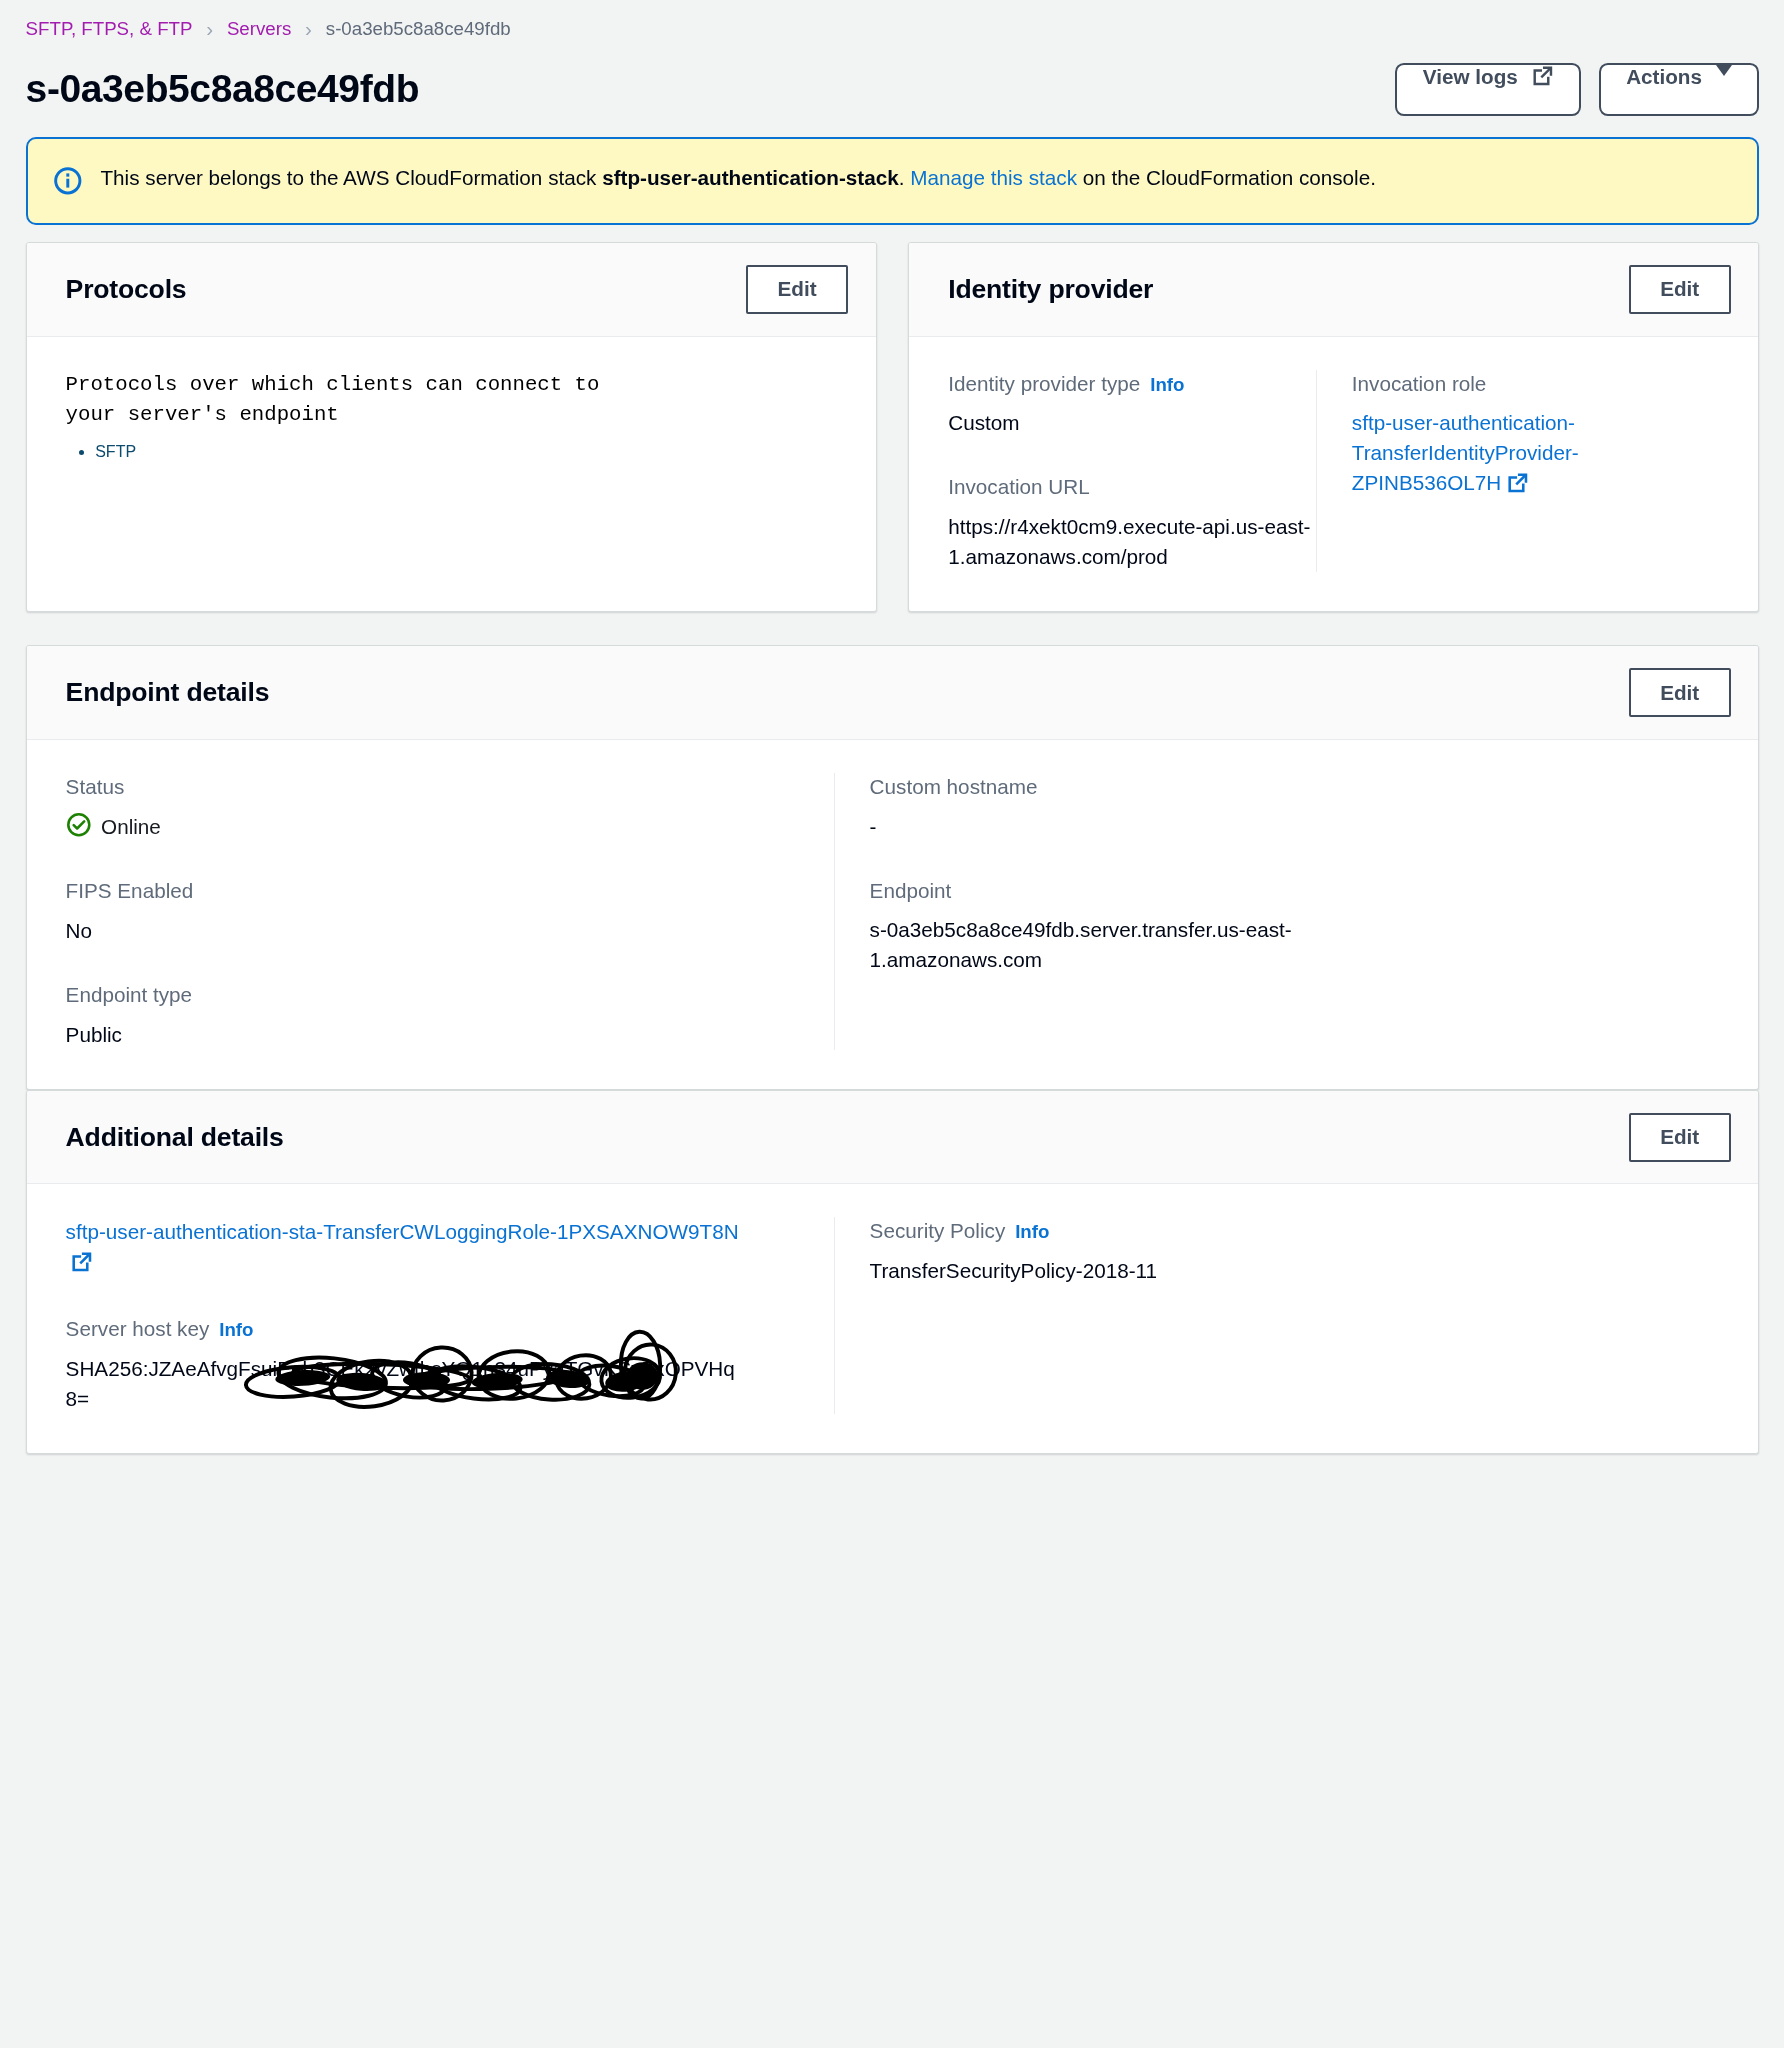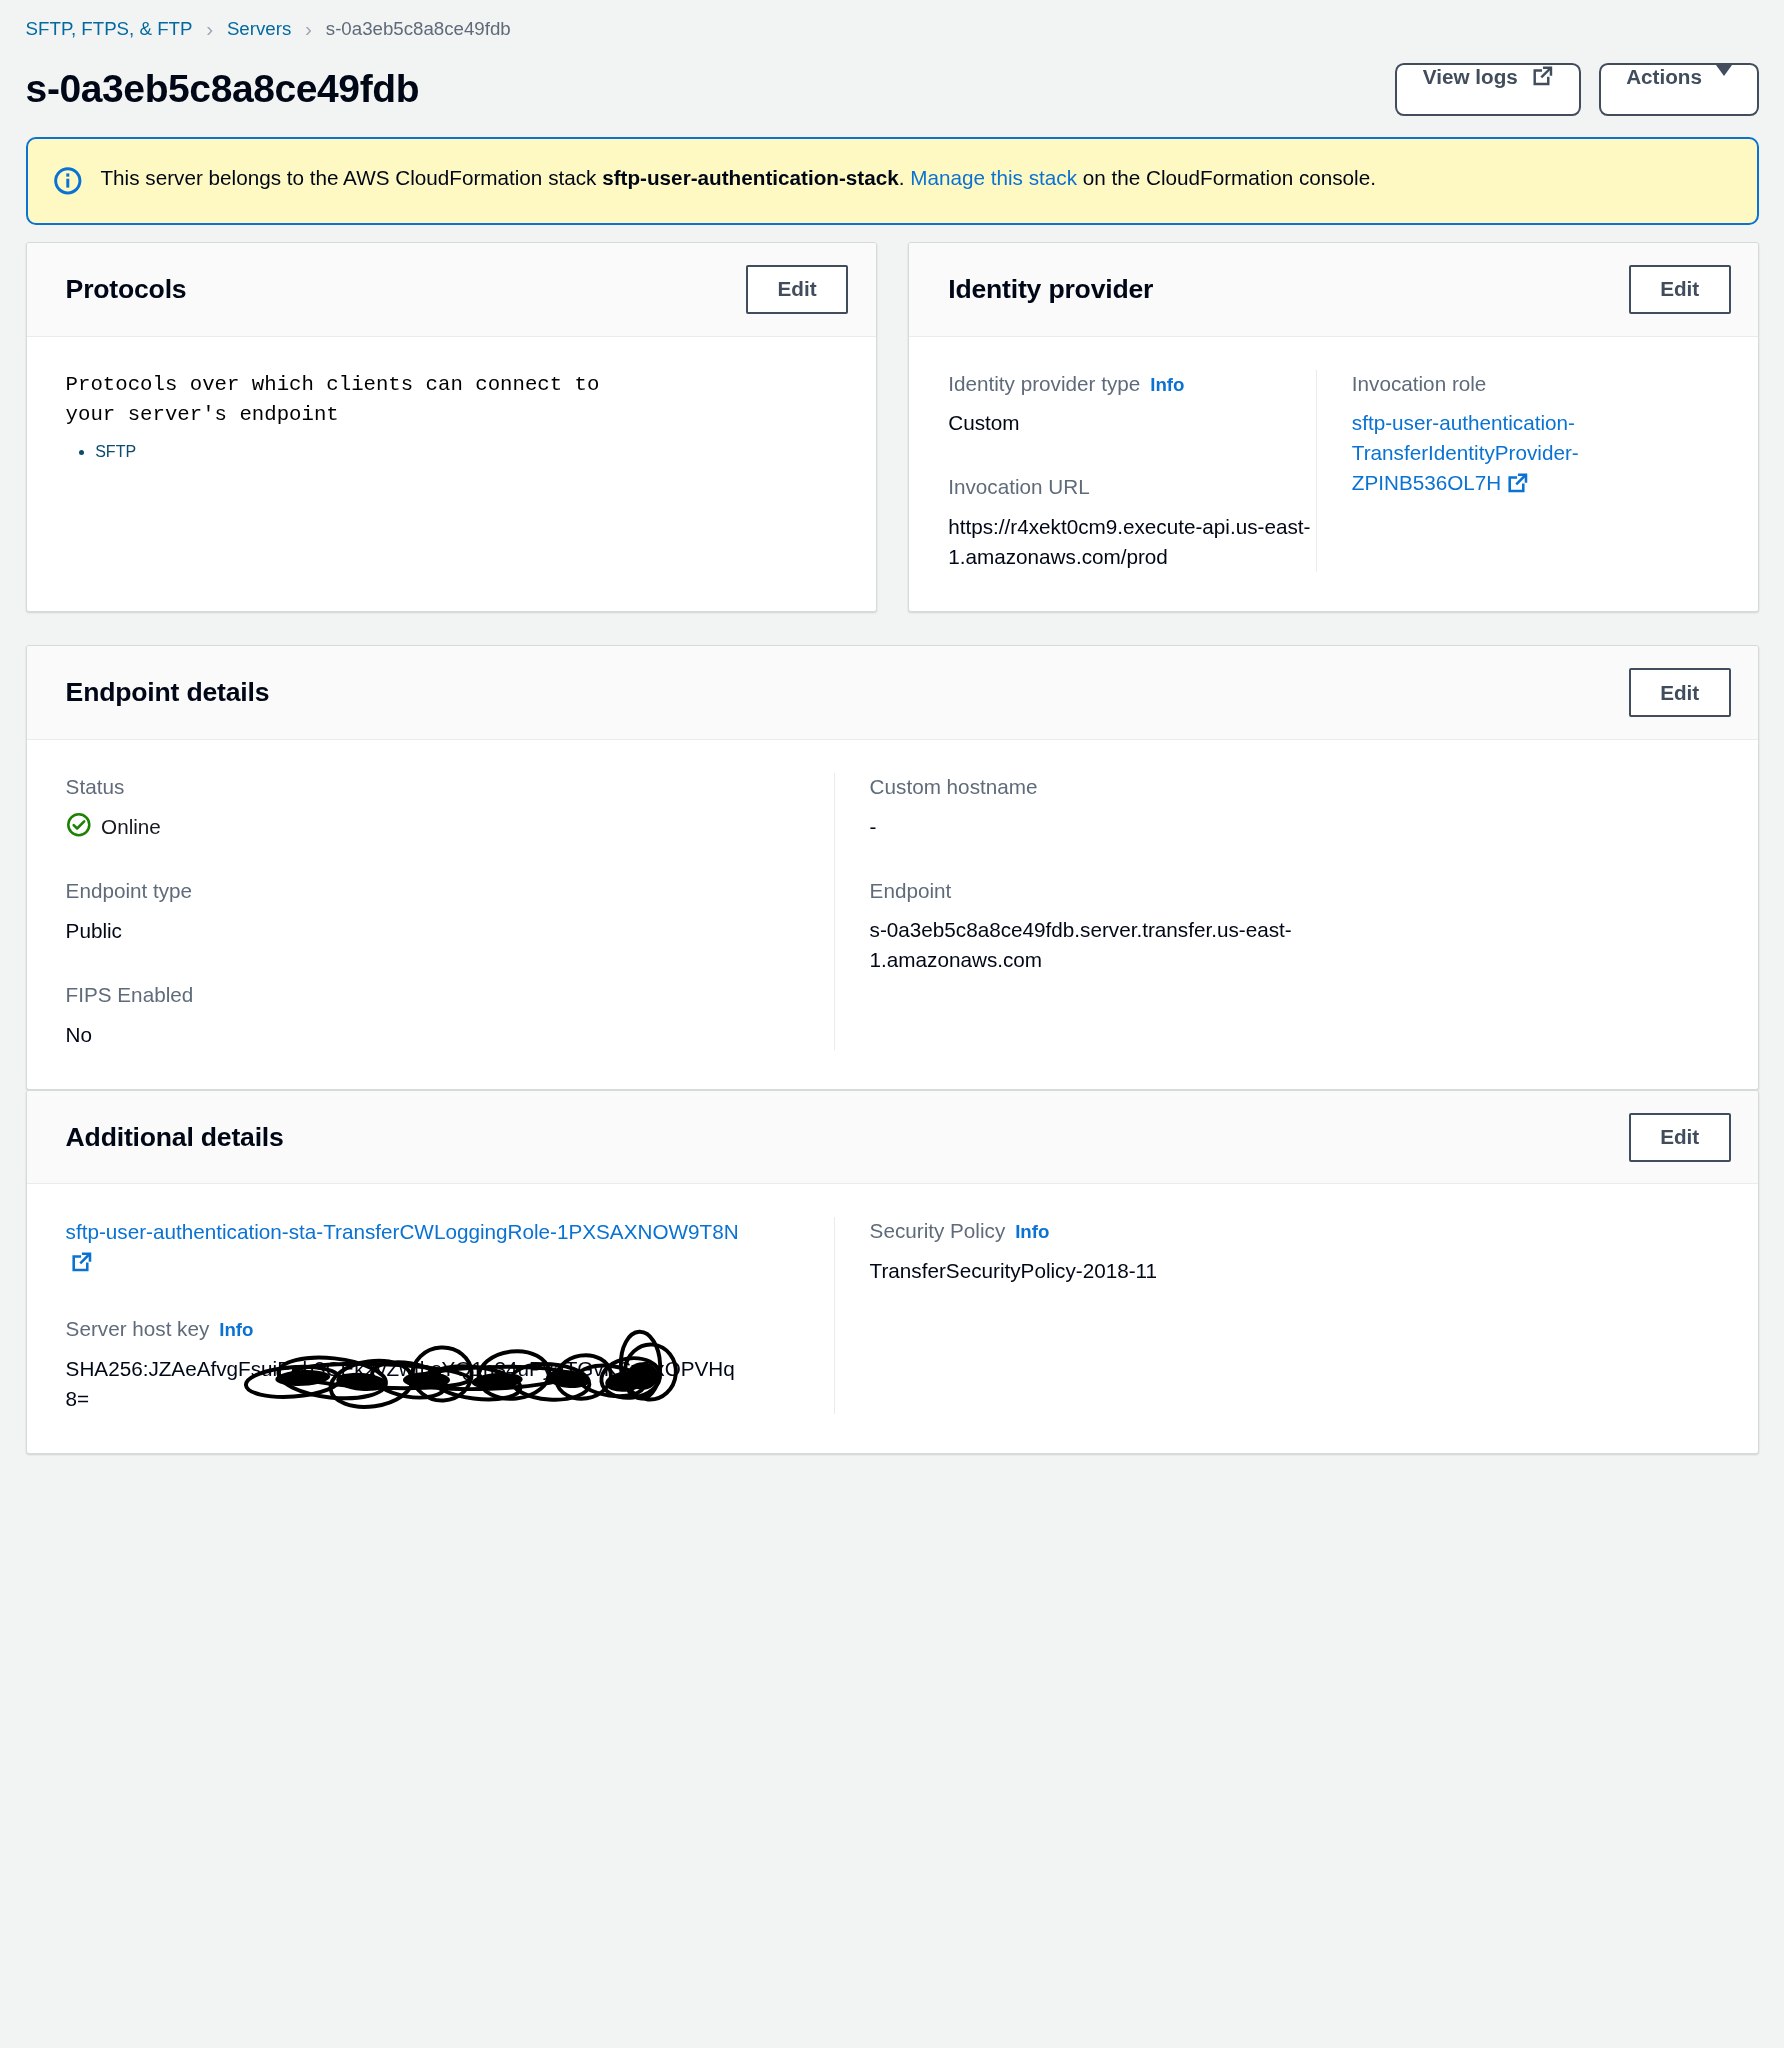--- a/index.html
+++ b/index.html
@@ -11,21 +11,21 @@
     color: #16191f;
   }
   .page { width: 1785px; min-height: 2049px; padding: 0 25.6px; }
 
   
   .breadcrumb {
     display: flex; align-items: center;
     height: 45px; padding-top: 13.8px;
     font-size: 18.7px;
   }
-  .bc-link { color: #0369a1; text-decoration: none; white-space: nowrap; }
+  .bc-link { color: #a21caf; text-decoration: none; white-space: nowrap; }
   .bc-sep {
     color: #9ba7b6; margin: 0 13.8px; font-size: 20.7px;
     display: inline-block; line-height: 1;
   }
   .bc-current { color: #5f6b7a; white-space: nowrap; }
 
   
   .page-header {
     display: flex; align-items: center; justify-content: space-between;
     padding: 17.7px 0 21.7px 0;
@@ -241,26 +241,26 @@
               <span>
                 <svg width="25.6" height="25.6" viewBox="0 0 20 20" xmlns="http://www.w3.org/2000/svg">
                   <circle cx="10" cy="10" r="8.2" fill="none" stroke="#1d8102" stroke-width="2"></circle>
                   <path d="M6 10.2l2.7 2.7L14.2 7.4" fill="none" stroke="#1d8102" stroke-width="2" stroke-linecap="round" stroke-linejoin="round"></path>
                 </svg>
               </span>
               <span>Online</span>
             </div>
           </div>
           <div class="field">
+            <span class="field-label">FIPS Enabled</span>
+            <div class="field-value">No</div>
+          </div>
+          <div class="field">
             <span class="field-label">Endpoint type</span>
             <div class="field-value">Public</div>
-          </div>
-          <div class="field">
-            <span class="field-label">FIPS Enabled</span>
-            <div class="field-value">No</div>
           </div>
         </div>
         <div class="divider"></div>
         <div class="col pad-l">
           <div class="field">
             <span class="field-label">Custom hostname</span>
             <div class="field-value">-</div>
           </div>
           <div class="field">
             <span class="field-label">Endpoint</span>

